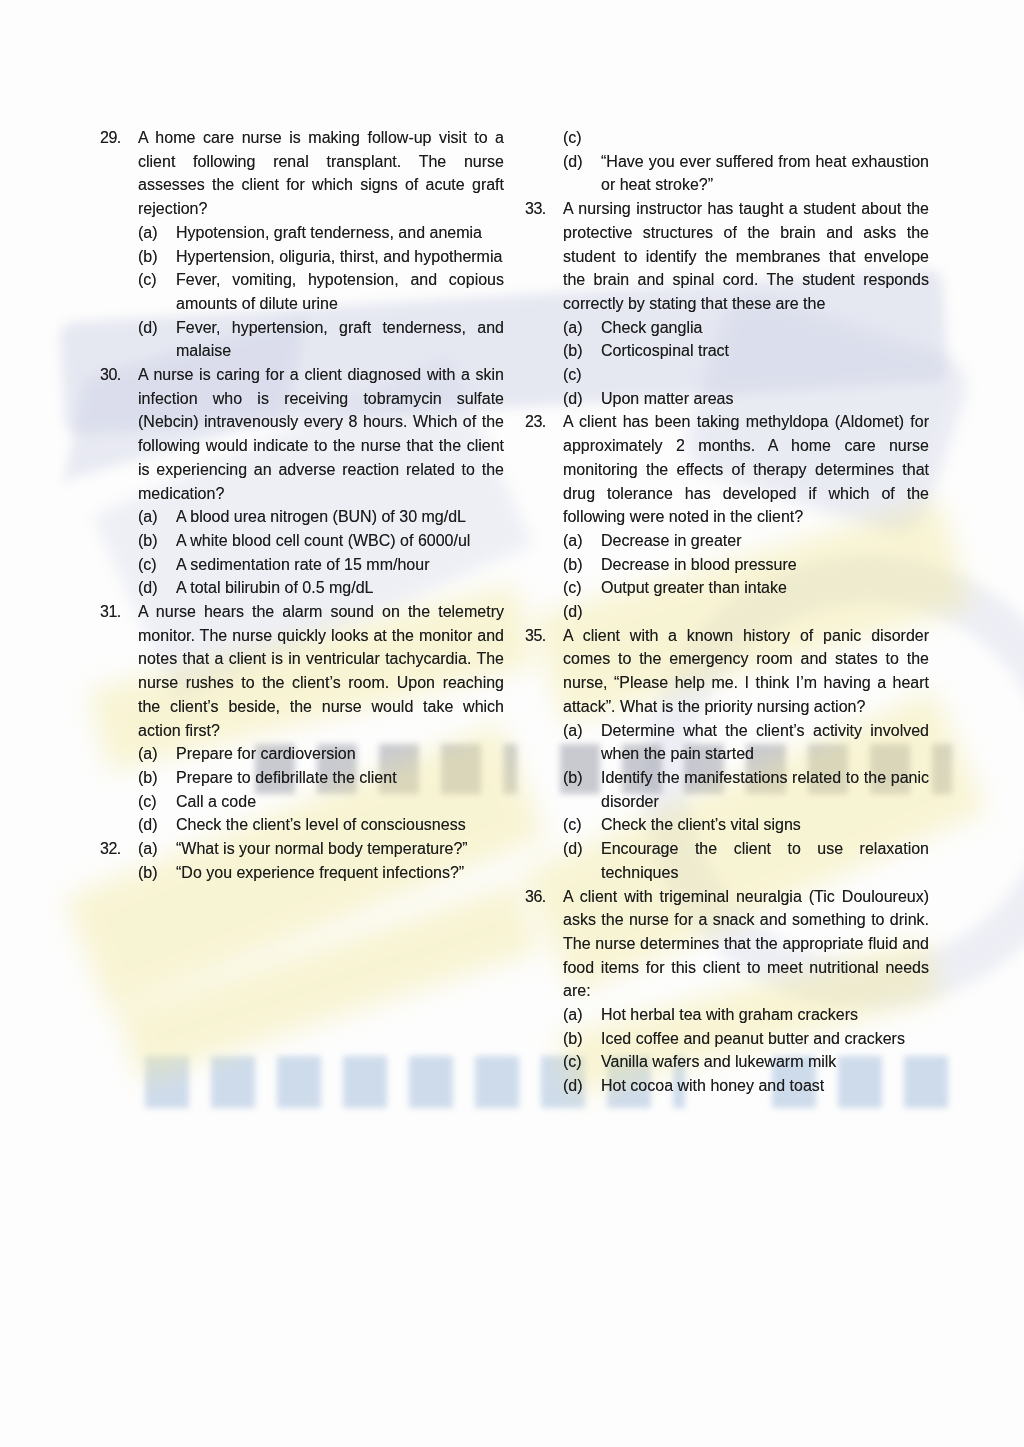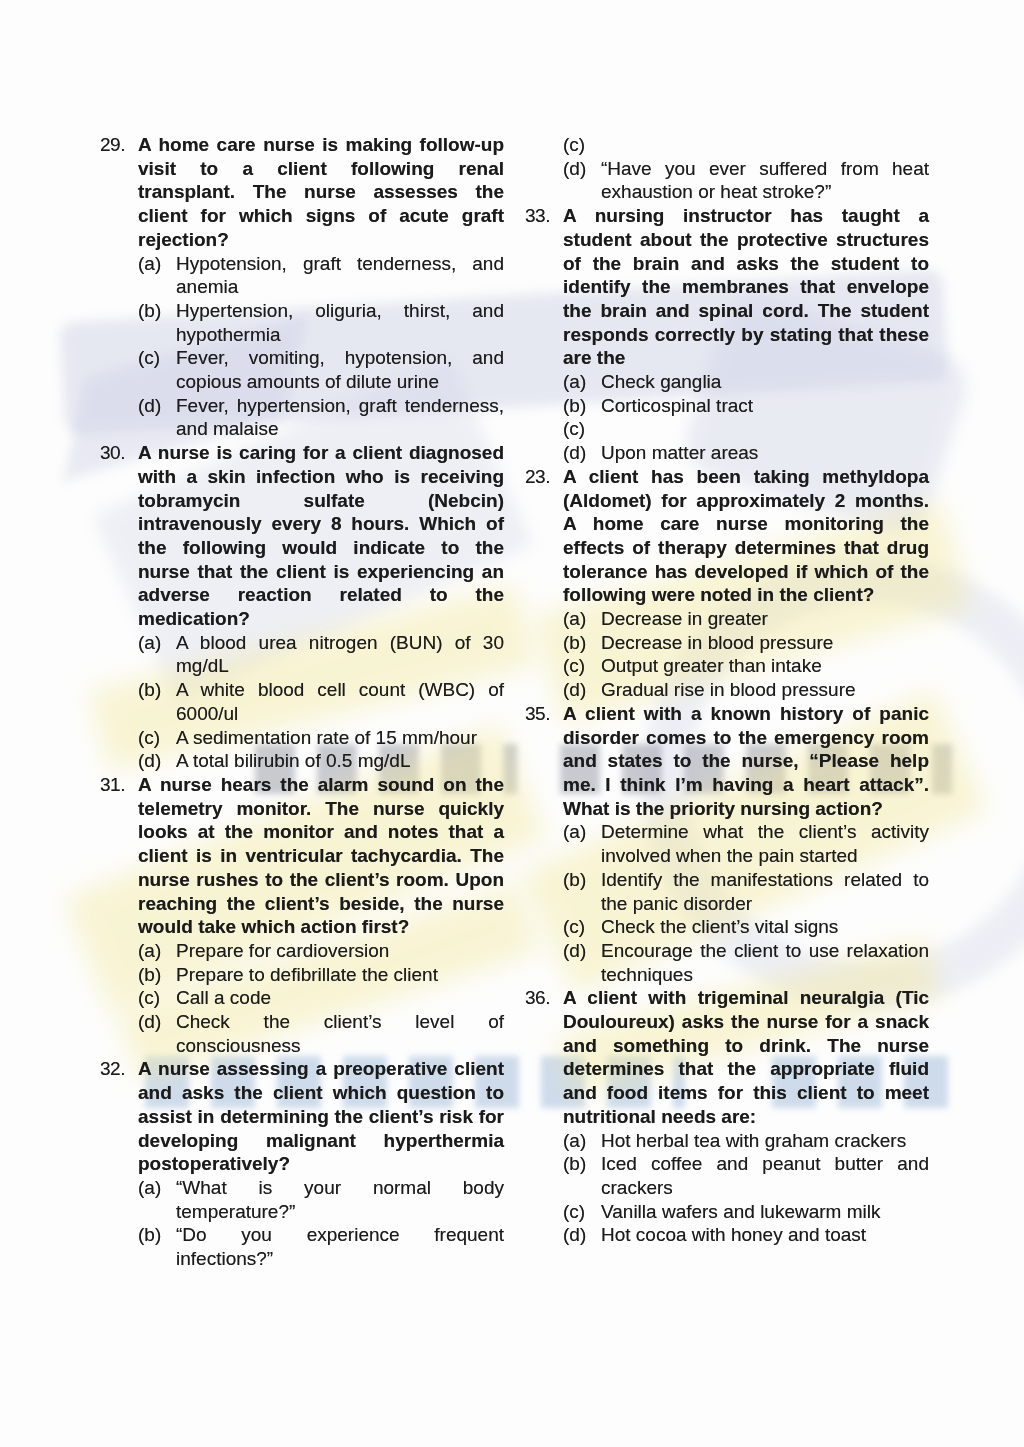--- a/index.html
+++ b/index.html
@@ -29,27 +29,27 @@
   .wm-blue1{left:145px;top:1056px;width:540px;}
   .wm-blue2{left:772px;top:1056px;width:180px;}
   .hl{position:absolute;pointer-events:none;background:var(--hl,#f1e89b);opacity:.42;filter:blur(13px);}
   .hl1{left:92px;top:636px;width:440px;height:84px;transform:rotate(-14deg);}
   .hl2{left:70px;top:806px;width:470px;height:124px;transform:rotate(-22deg);}
   .hl3{left:118px;top:946px;width:420px;height:72px;transform:rotate(-18deg);}
   .hl4{left:540px;top:556px;width:424px;height:112px;transform:rotate(-16deg);}
   .hl5{left:528px;top:776px;width:452px;height:132px;transform:rotate(-24deg);}
   .hl6{left:558px;top:986px;width:382px;height:62px;transform:rotate(-15deg);}
   
-  .col{position:absolute;top:133px;width:404px;font-size:19px;line-height:23.7px;}
+  .col{position:absolute;top:126px;width:404px;font-size:16px;line-height:23.7px;}
   #col-0{left:100px;}
   #col-1{left:525px;}
   .question{display:flex;align-items:flex-start;}
   .qnum{flex:0 0 38px;letter-spacing:-.5px;}
   .qbody{flex:1;min-width:0;}
-  .qtext{text-align:justify;font-weight:bold;}
+  .qtext{text-align:justify;}
   .option{display:flex;align-items:flex-start;}
   .olabel{flex:0 0 38px;}
   .otext{flex:1;min-width:0;text-align:justify;}
 </style>
 </head>
 <body>
 
 <div class="page" style="--bg: #fdfdfd; --text: #1b1b1b; --hl: #f1e89b; --lav: #cfd3e6; --wmgray: #9fa1ad; --wmblue: #a8c0dd;">
 
   <div class="wm wm-lav wm-band1"></div>
@@ -131,21 +131,20 @@
           </div>
           <div class="option">
             <span class="olabel">(d)</span>
             <div class="otext">Check the client’s level of consciousness</div>
           </div>
         </div>
       </div>
       <div class="question">
         <span class="qnum">32.</span>
         <div class="qbody">
-          <div class="qtext">A nurse assessing a preoperative client and asks the client which question to assist in determining the client’s risk for developing malignant hyperthermia postoperatively?</div>
           <div class="option">
             <span class="olabel">(a)</span>
             <div class="otext">“What is your normal body temperature?”</div>
           </div>
           <div class="option">
             <span class="olabel">(b)</span>
             <div class="otext">“Do you experience frequent infections?”</div>
           </div>
         </div>
       </div>
@@ -195,21 +194,20 @@
           <div class="option">
             <span class="olabel">(b)</span>
             <div class="otext">Decrease in blood pressure</div>
           </div>
           <div class="option">
             <span class="olabel">(c)</span>
             <div class="otext">Output greater than intake</div>
           </div>
           <div class="option">
             <span class="olabel">(d)</span>
-            <div class="otext">Gradual rise in blood pressure</div>
           </div>
         </div>
       </div>
       <div class="question">
         <span class="qnum">35.</span>
         <div class="qbody">
           <div class="qtext">A client with a known history of panic disorder comes to the emergency room and states to the nurse, “Please help me. I think I’m having a heart attack”. What is the priority nursing action?</div>
           <div class="option">
             <span class="olabel">(a)</span>
             <div class="otext">Determine what the client’s activity involved when the pain started</div>

